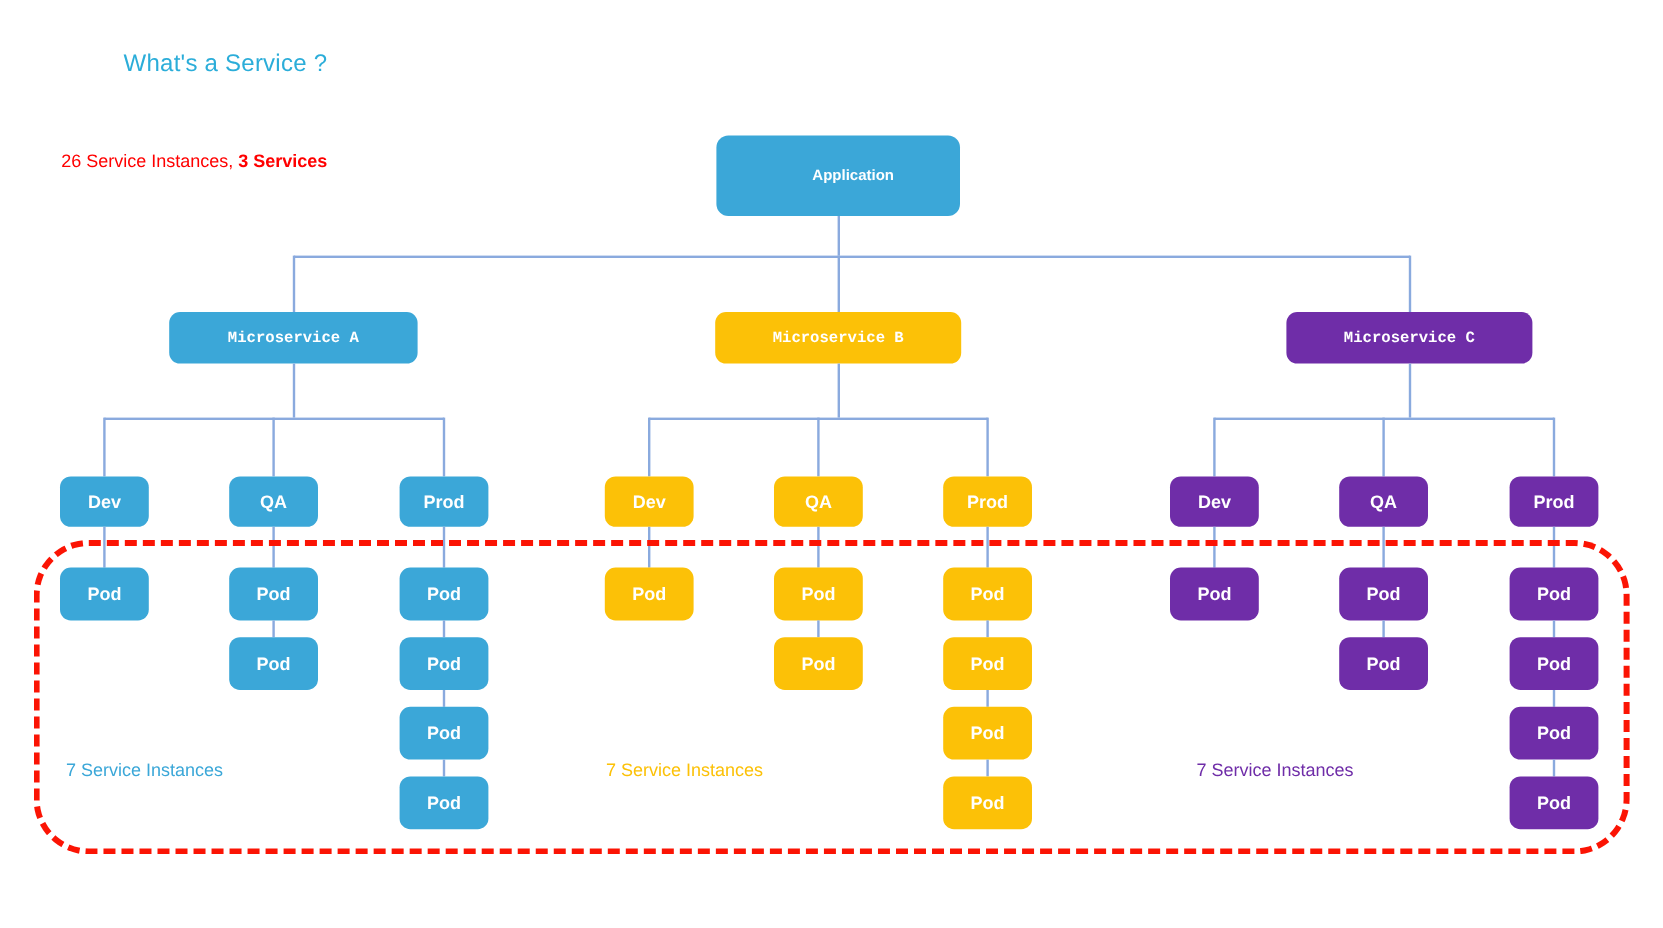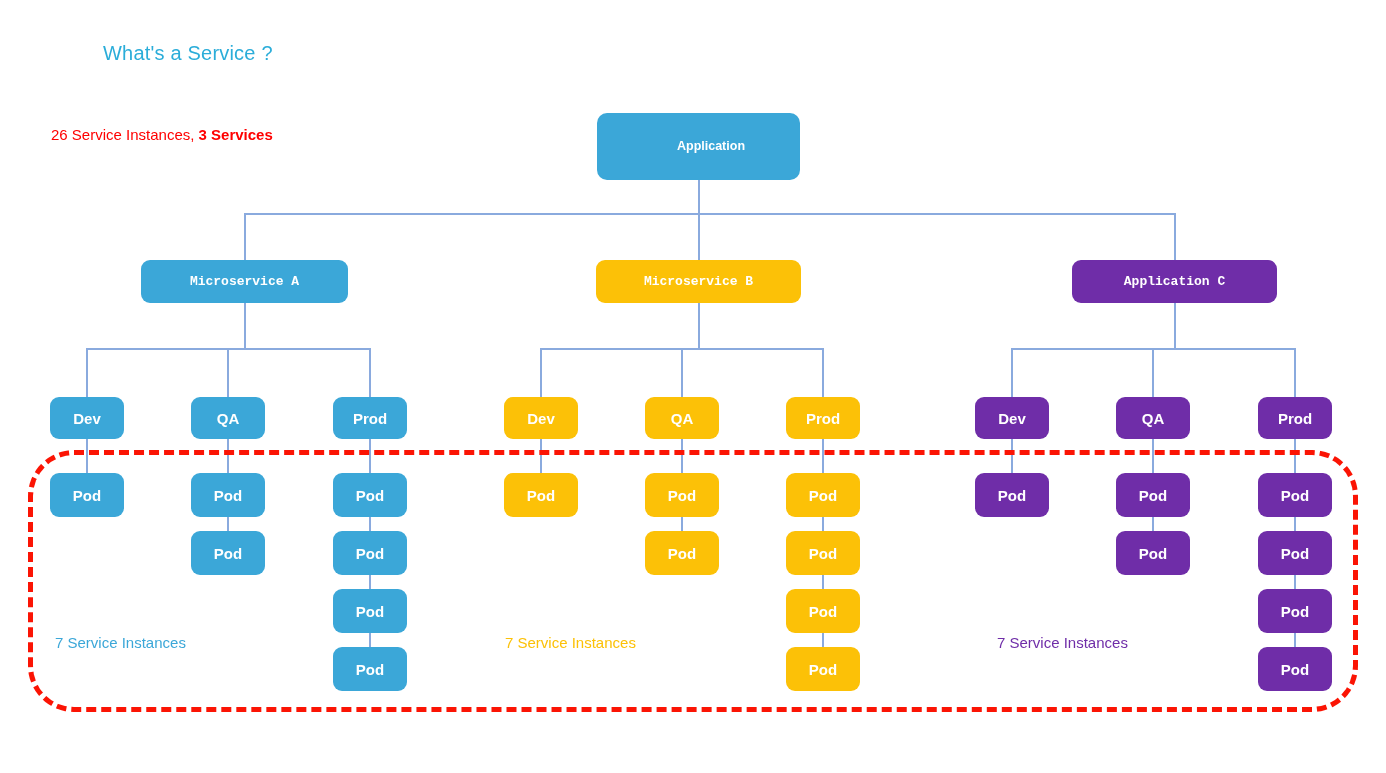--- a/index.html
+++ b/index.html
@@ -114,21 +114,21 @@
       <div class="node env" style="left: 786px; top: 397px; width: 74px; height: 42px; background: rgb(252, 193, 7);">Prod</div>
       <div class="ln v" style="left: 822px; top: 439px; width: 2px; height: 34px;"></div>
       <div class="node pod" style="left: 786px; top: 473px; width: 74px; height: 44px; background: rgb(252, 193, 7);">Pod</div>
       <div class="ln v" style="left: 822px; top: 517px; width: 2px; height: 14px;"></div>
       <div class="node pod" style="left: 786px; top: 531px; width: 74px; height: 44px; background: rgb(252, 193, 7);">Pod</div>
       <div class="ln v" style="left: 822px; top: 575px; width: 2px; height: 14px;"></div>
       <div class="node pod" style="left: 786px; top: 589px; width: 74px; height: 44px; background: rgb(252, 193, 7);">Pod</div>
       <div class="ln v" style="left: 822px; top: 633px; width: 2px; height: 14px;"></div>
       <div class="node pod" style="left: 786px; top: 647px; width: 74px; height: 44px; background: rgb(252, 193, 7);">Pod</div>
       <div class="ln v" style="left: 1174px; top: 213px; width: 2px; height: 47px;"></div>
-      <div class="node ms" style="left: 1072px; top: 260px; width: 205px; height: 43px; background: rgb(111, 45, 168);">Application C</div>
+      <div class="node ms" style="left: 1072px; top: 260px; width: 205px; height: 43px; background: rgb(111, 45, 168);">Microservice C</div>
       <div class="ln v" style="left: 1174px; top: 303px; width: 2px; height: 45px;"></div>
       <div class="ln h" style="left: 1012px; top: 348px; width: 283px; height: 2px;"></div>
       <div class="ln v" style="left: 1011px; top: 348px; width: 2px; height: 49px;"></div>
       <div class="node env" style="left: 975px; top: 397px; width: 74px; height: 42px; background: rgb(111, 45, 168);">Dev</div>
       <div class="ln v" style="left: 1011px; top: 439px; width: 2px; height: 34px;"></div>
       <div class="node pod" style="left: 975px; top: 473px; width: 74px; height: 44px; background: rgb(111, 45, 168);">Pod</div>
       <div class="ln v" style="left: 1152px; top: 348px; width: 2px; height: 49px;"></div>
       <div class="node env" style="left: 1116px; top: 397px; width: 74px; height: 42px; background: rgb(111, 45, 168);">QA</div>
       <div class="ln v" style="left: 1152px; top: 439px; width: 2px; height: 34px;"></div>
       <div class="node pod" style="left: 1116px; top: 473px; width: 74px; height: 44px; background: rgb(111, 45, 168);">Pod</div>

